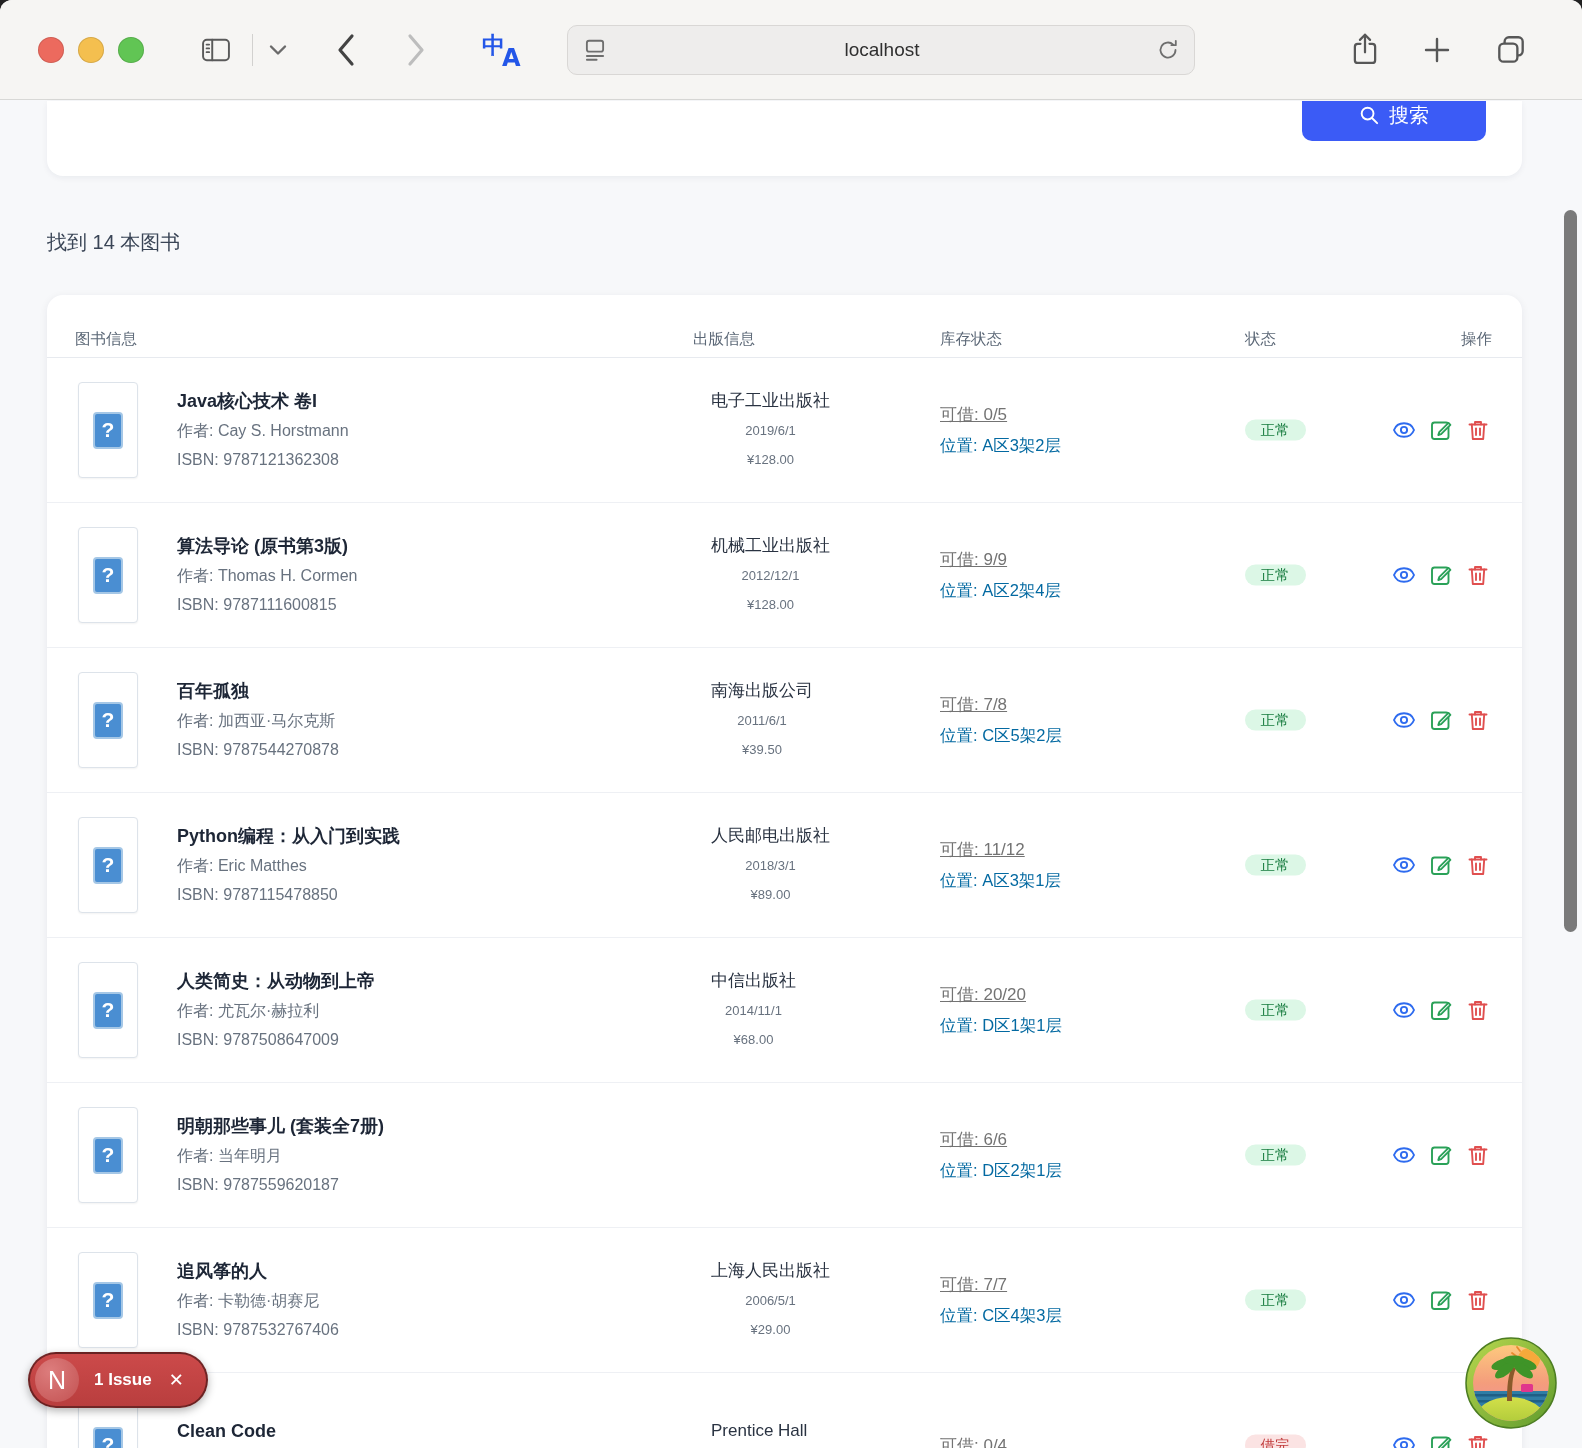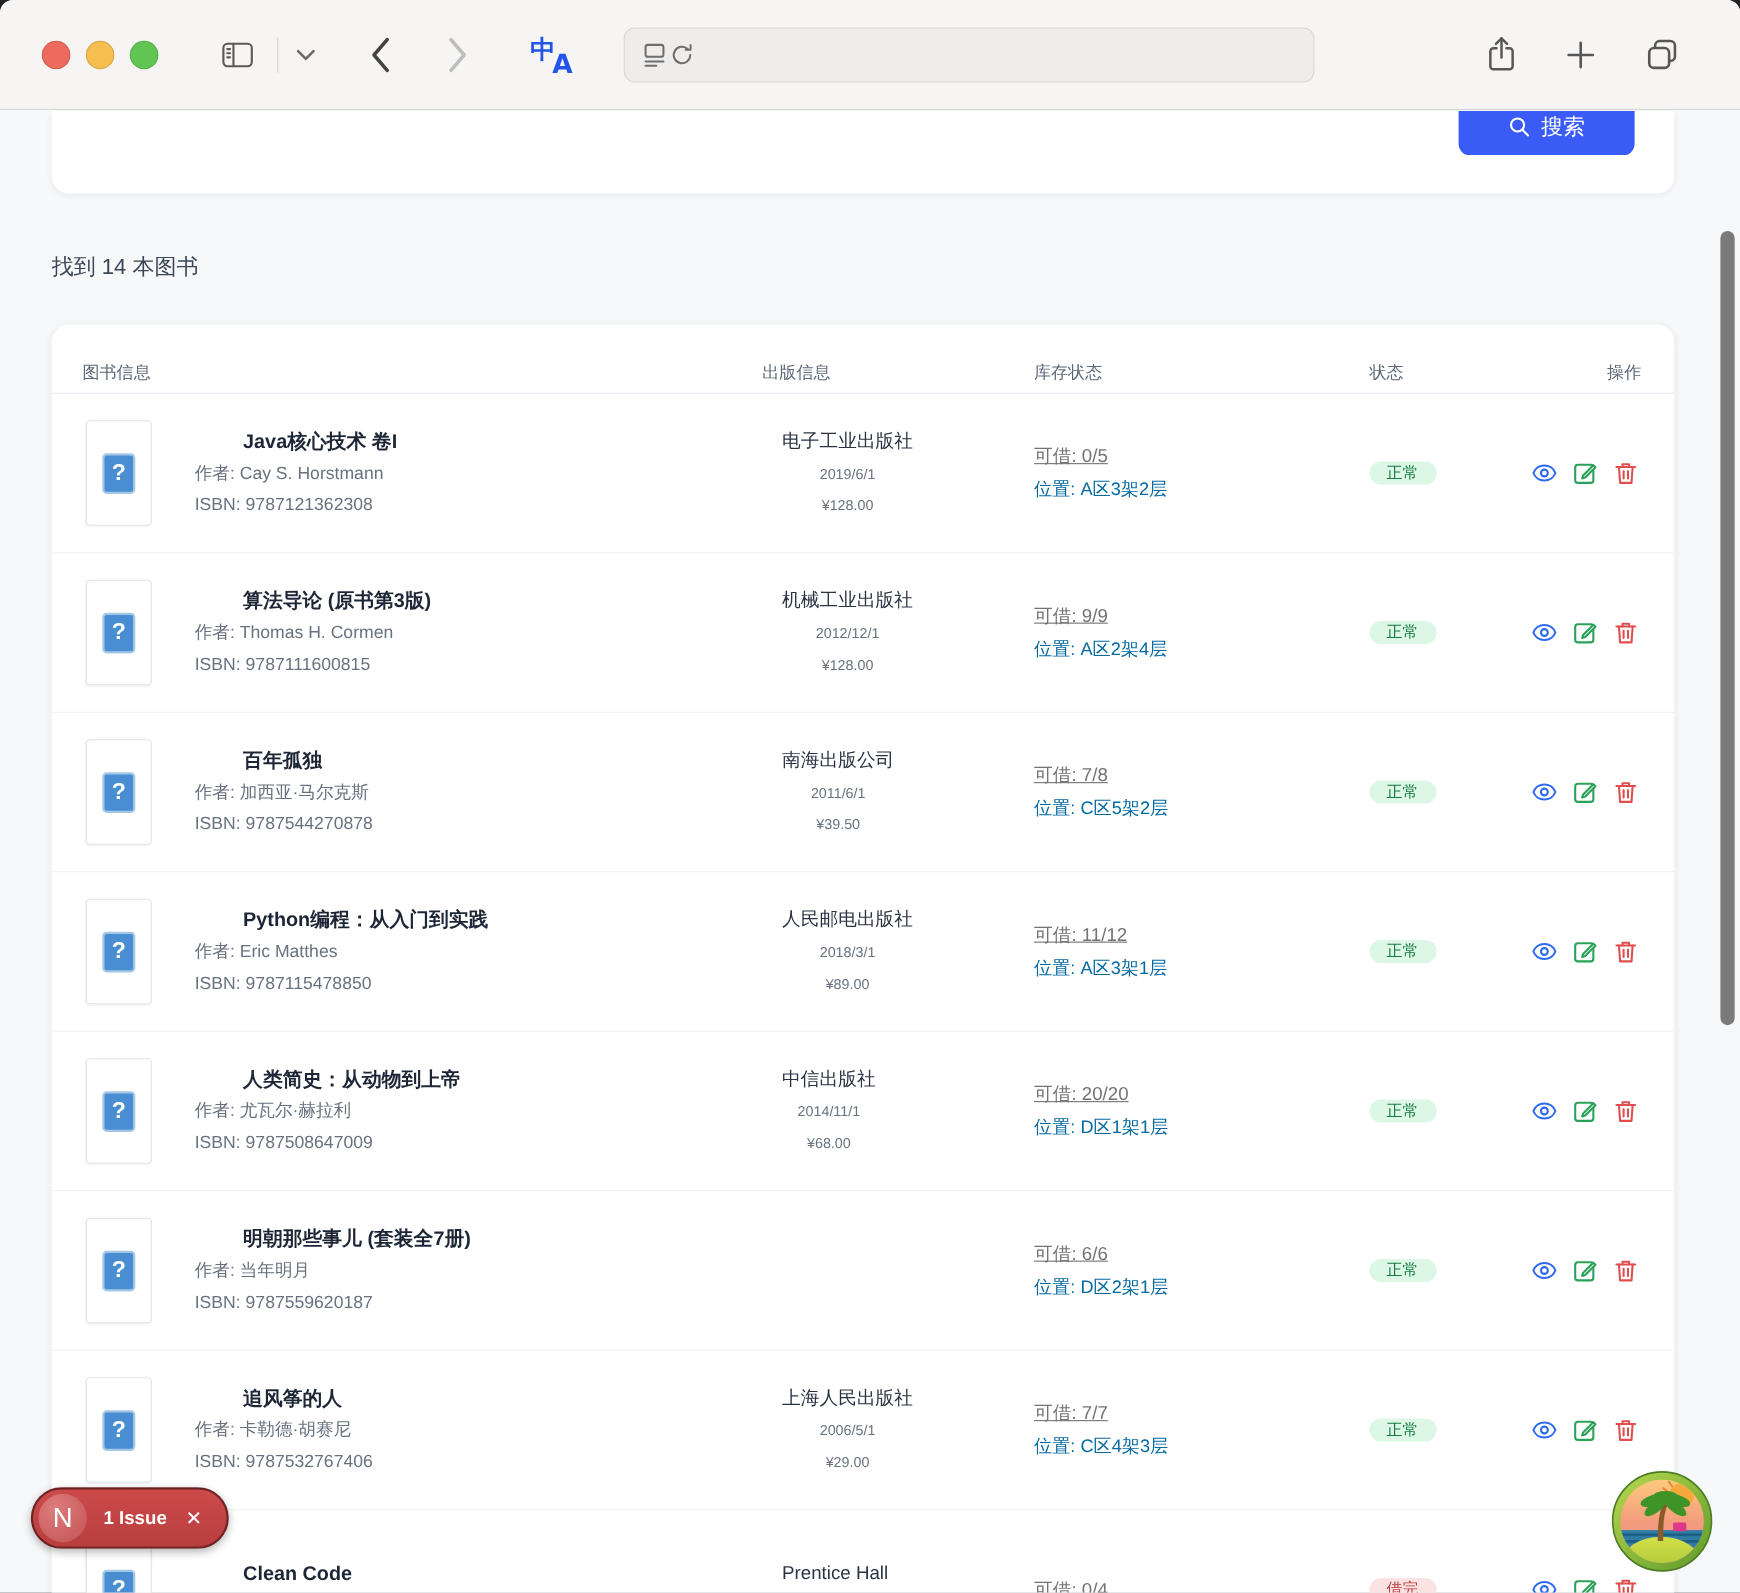--- a/index.html
+++ b/index.html
@@ -12,36 +12,36 @@
   .light { width:26px; height:26px; border-radius:50%; box-shadow:inset 0 0 0 1px rgba(0,0,0,.12); }
   .tb-btn { background:none; border:none; cursor:pointer; display:flex; align-items:center; justify-content:center; }
   .divider { width:1px; height:32px; background:#d2d1cf; margin:0 16px 0 20px; }
   .urlfield { display:flex; align-items:center; width:628px; height:50px; margin-left:44px; background:#eeedec; border:1px solid #d9d7d5; border-radius:10px; padding:0 14px; }
   .urltext { flex:1; text-align:center; font-size:19px; color:#2f2f2f; }
   .right-icons { display:flex; align-items:center; gap:42px; margin-left:auto; margin-right:54px; }
 
   
   .content { position:absolute; top:101px; bottom:0; left:0; right:0; background:#f7f8fa; }
   .top-card { position:absolute; left:47px; width:1475px; top:0; height:75px; background:#fff; border-radius:0 0 16px 16px; box-shadow:0 2px 6px rgba(20,30,60,.06); overflow:hidden; }
-  .search-btn { position:absolute; top:-12px; right:36px; width:160px; height:52px; background:#3b5bf6; border:none; border-radius:10px; color:#fff; font-size:20px; font-weight:500; display:flex; align-items:center; justify-content:center; gap:9px; cursor:pointer; font-family:inherit; }
+  .search-btn { position:absolute; top:-12px; right:36px; width:184px; height:52px; background:#3b5bf6; border:none; border-radius:10px; color:#fff; font-size:20px; font-weight:500; display:flex; align-items:center; justify-content:center; gap:9px; cursor:pointer; font-family:inherit; }
   .summary { position:absolute; left:47px; top:128px; font-size:20px; font-weight:500; color:#3a4556; }
 
   .table-card { position:absolute; left:47px; width:1475px; top:194px; height:1170px; background:#fff; border-radius:16px; box-shadow:0 2px 8px rgba(20,30,60,.07); overflow:hidden; }
   .thead { position:relative; height:63px; border-bottom:1px solid #e7eaef; }
   .th { position:absolute; top:50%; transform:translateY(-50%); font-size:15.5px; font-weight:500; color:#5c6877;margin-top:13px; }
   .th-book  { left:28px; }   .th-pub { left:646px; }
   .th-stock { left:893px; }  .th-status { left:1198px; }
   .th-act   { right:30px; }
 
   .row { position:relative; height:145px; border-bottom:1px solid #eef0f4; }
   .thumb { position:absolute; left:31px; top:50%; transform:translateY(-50%); width:60px; height:96px; background:#fff; border:1px solid #dde3ea; border-radius:4px; box-shadow:0 1px 2px rgba(0,0,0,.05); display:flex; align-items:center; justify-content:center; }
   .qmark { width:30px; height:37px; background:#4a8ed2; border:2px solid #a5c7e6; border-radius:4px; color:#fff; font-size:21px; font-weight:700; display:flex; align-items:center; justify-content:center; }
   .cell { position:absolute; top:50%; transform:translateY(-50%); }
   .cell-book { left:130px; } .cell-pub { left:664px; } .cell-stock { left:893px; }
-  .bk-title { font-size:18px; font-weight:600; color:#1d2636; line-height:30px;margin-left:44px; }
+  .bk-title { font-size:18px; font-weight:600; color:#1d2636; line-height:30px; }
   .bk-sub   { font-size:16px; color:#68727f; line-height:29px; }
   .pub-name { font-size:17px; font-weight:500; color:#2a3342; line-height:30px; }
   .pub-sub  { font-size:13px; color:#68727f; line-height:29px;text-align:center; }
   .stock-av { font-size:17px; font-weight:500; color:#737373; line-height:31px;text-decoration:underline; }
   .stock-loc{ font-size:16.5px; color:#0369a1; line-height:31px; }
   .badge-wrap { position:absolute; left:1163px; width:130px; top:50%; transform:translateY(-50%); text-align:center; }
   .badge { display:inline-block; padding:1px 16px; border-radius:999px; font-size:14.5px; font-weight:500; }
   .badge.normal { background:#dcf7e6; color:#177c3f; }
   .badge.danger { background:#fbe3e3; color:#c03c3c; }
   .actions { position:absolute; right:32px; top:50%; transform:translateY(-50%); display:flex; gap:13px; }
@@ -103,20 +103,21 @@
     <div class="urlfield">
       <span style="display:flex">
         <svg width="26" height="26" viewBox="0 0 24 24">
             <g fill="none" stroke="#6e6e6e" stroke-width="1.7" stroke-linecap="round">
               <rect x="4.5" y="3.5" width="15" height="10" rx="2"></rect>
               <line x1="4.5" y1="17.5" x2="19.5" y2="17.5"></line>
               <line x1="4.5" y1="21" x2="13.5" y2="21"></line>
             </g>
           </svg>
       </span>
+      <span class="urltext">localhost</span>
       <button class="tb-btn">
         <svg width="24" height="24" viewBox="0 0 24 24">
             <path d="M19.5 12a7.5 7.5 0 1 1-2.3-5.4" fill="none" stroke="#6e6e6e" stroke-width="1.8" stroke-linecap="round"></path>
             <path d="M19.8 2.8v4.4h-4.4" fill="none" stroke="#6e6e6e" stroke-width="1.8" stroke-linecap="round" stroke-linejoin="round"></path>
           </svg>
       </button>
     </div>
 
     <div class="right-icons">
       <button class="tb-btn">

